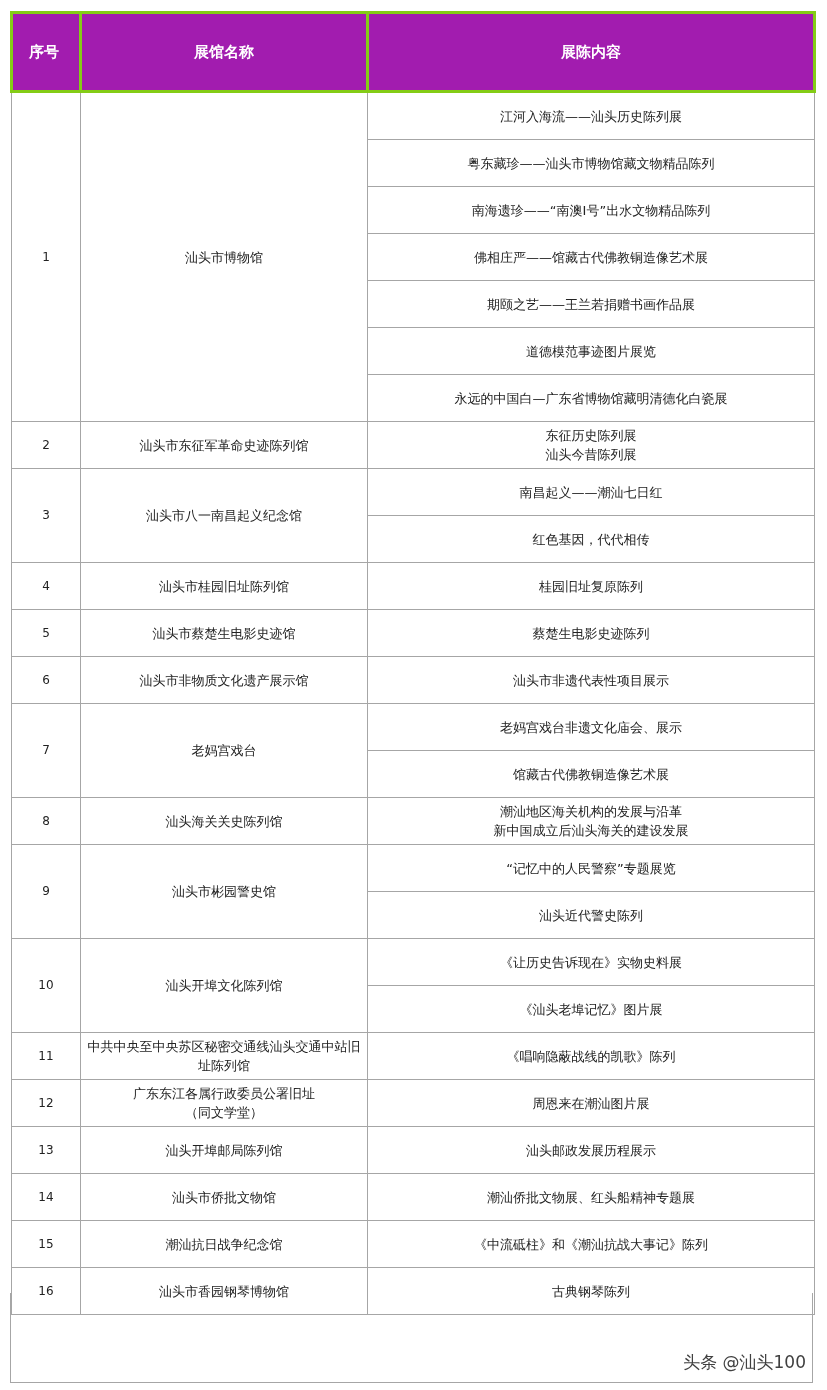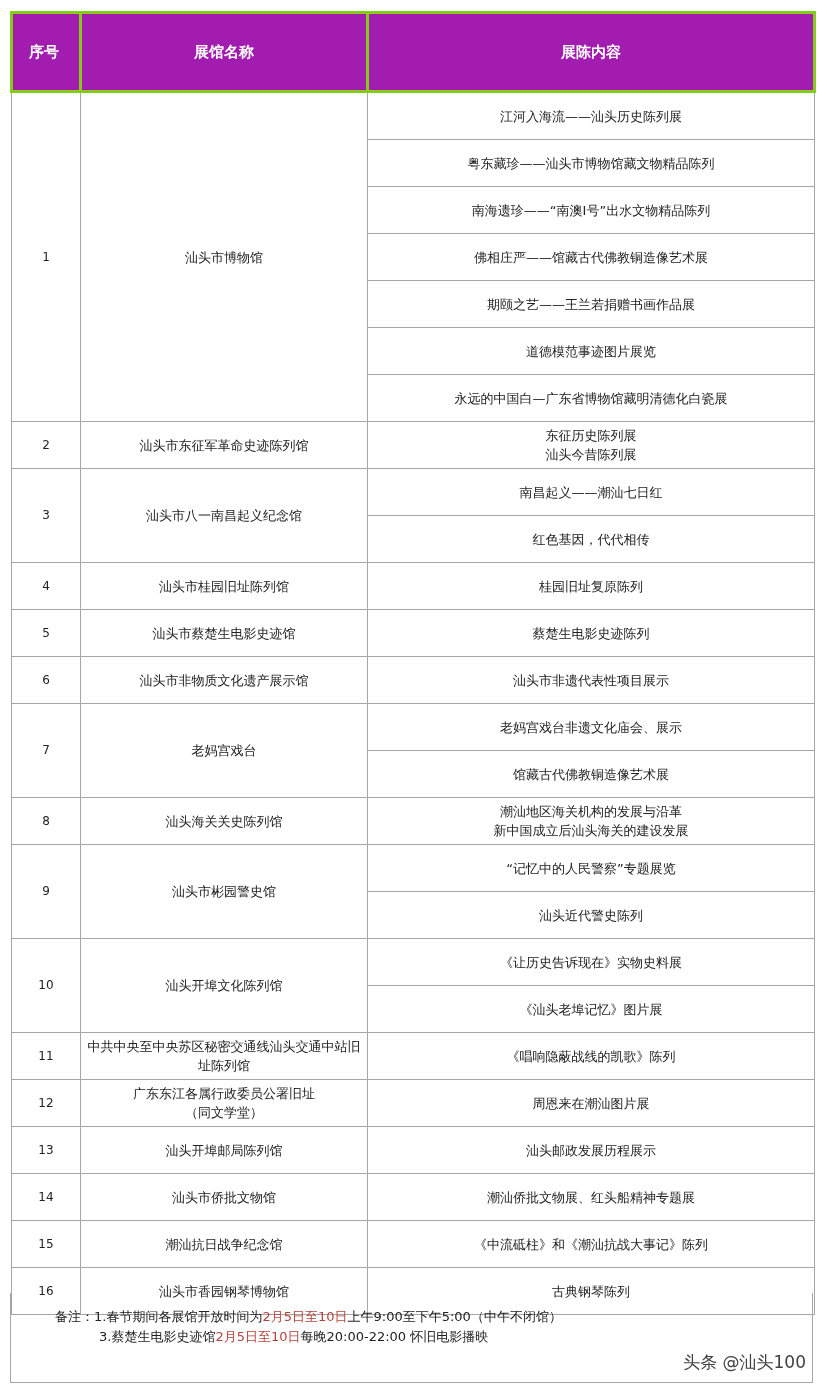--- a/index.html
+++ b/index.html
@@ -148,17 +148,15 @@
       <tr>
         <td class="num" rowspan="1">16</td>
         <td rowspan="1" style="white-space: pre-line;">汕头市香园钢琴博物馆</td>
         <td style="white-space: pre-line;">古典钢琴陈列</td>
       </tr>
     </tbody>
 </table>
 
 <div class="footer">
   <div class="note">
-    <span class="l"><span>备注：</span><span>1.春节期间各展馆开放时间为</span><span class="red">2月5日至10日</span><span>上午9:00至下午5:00（中午不闭馆）</span></span>
-    <span class="l ind"><span>3.蔡楚生电影史迹馆</span><span class="red">2月5日至10日</span><span>每晚20:00-22:00 怀旧电影播映</span></span>
   </div>
   <div class="watermark">头条 @汕头100</div>
 </div>
 
 </body></html>

